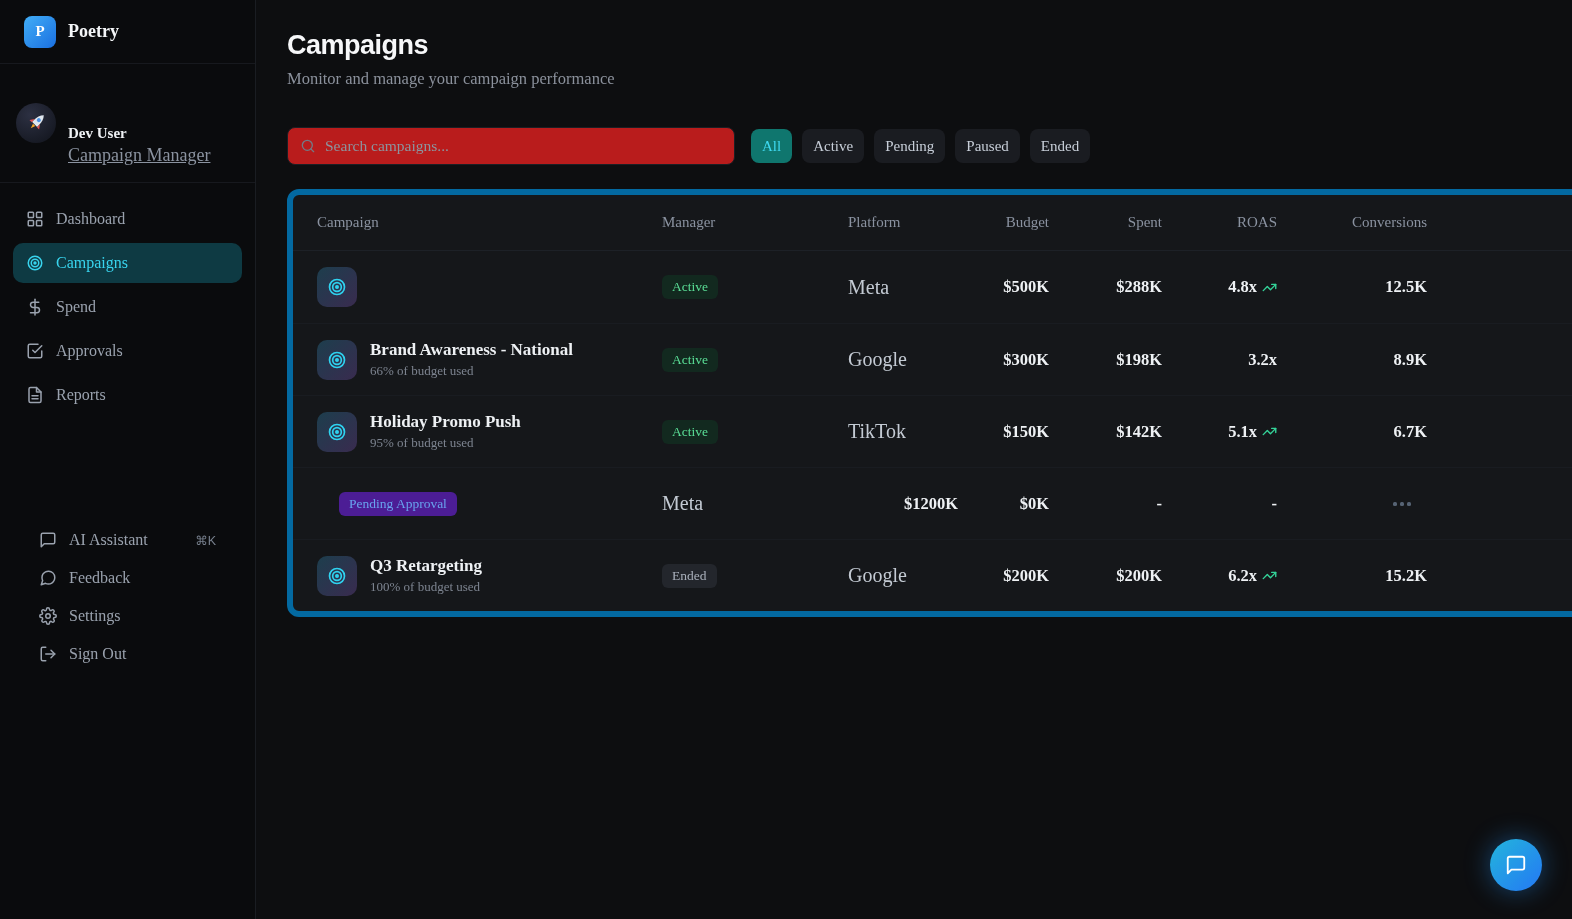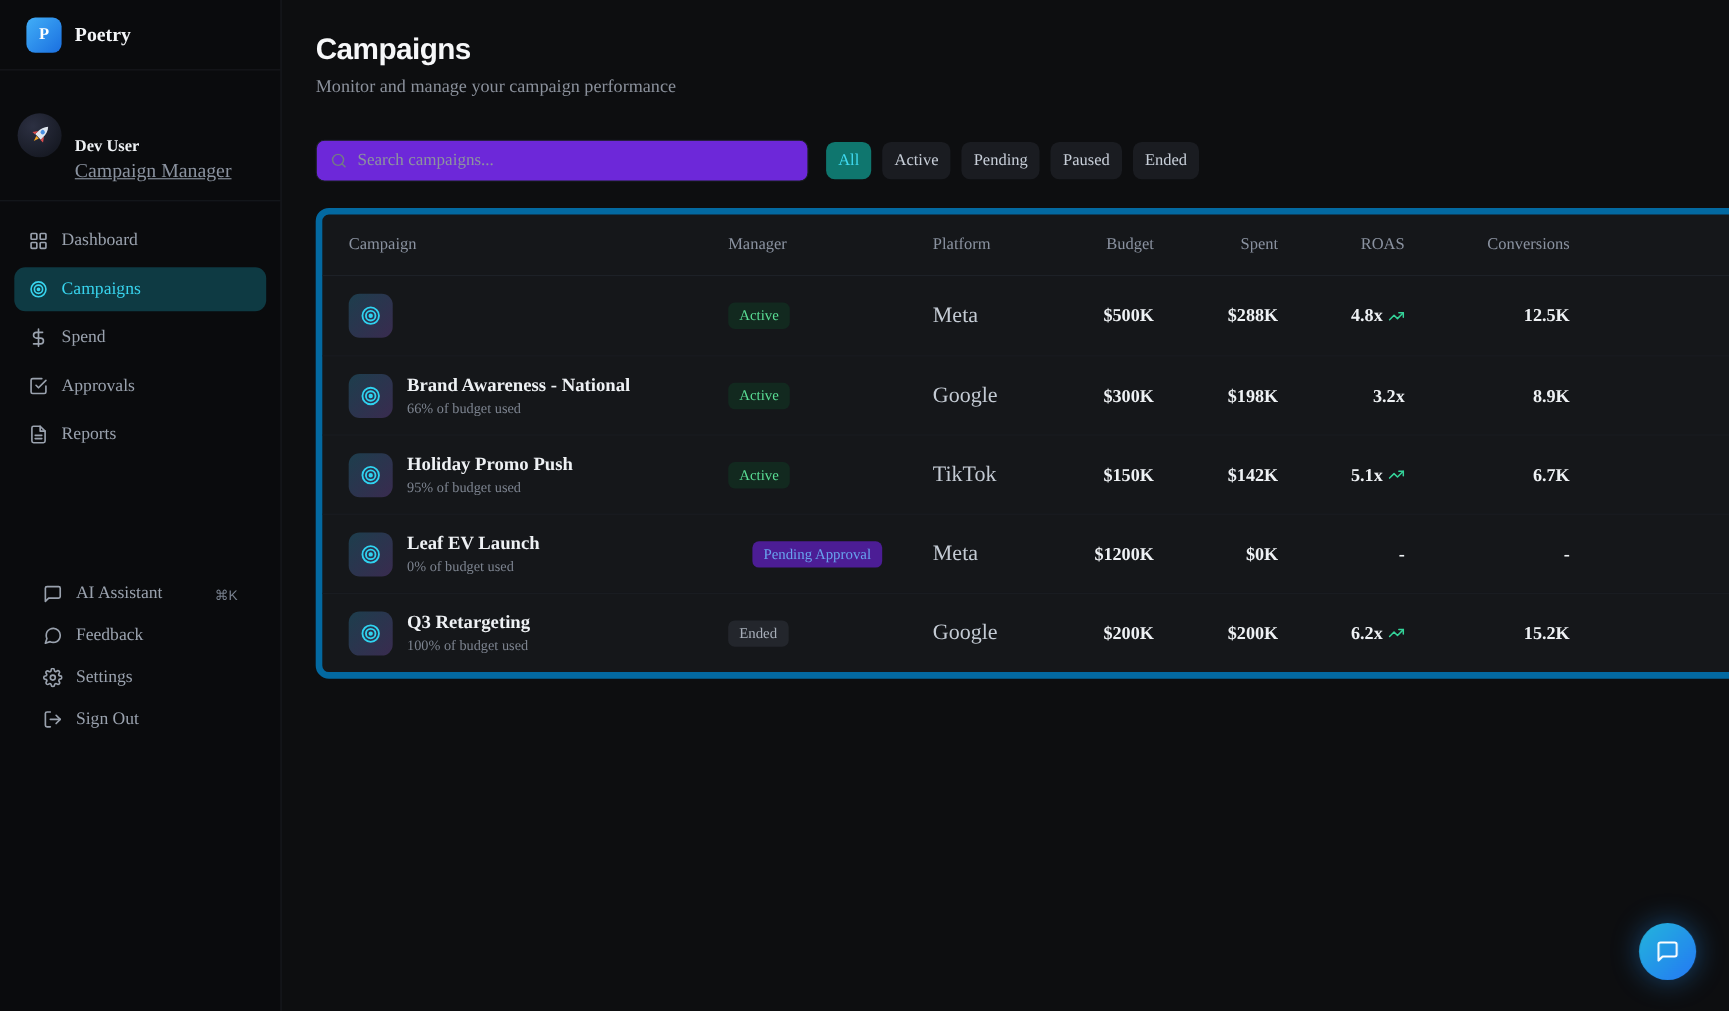--- a/index.html
+++ b/index.html
@@ -52,21 +52,21 @@
   .kbd { margin-left:auto; font-family:"Liberation Sans",sans-serif; font-size:12.5px; color:#78808e; }
   
   .main { flex:1; padding:30px 0 0 31px; position:relative; }
   .page-title {
     font-family:"Liberation Sans",sans-serif; font-weight:700;
     font-size:27px; letter-spacing:-.5px; color:#f6f7f9;
   }
   .page-sub { margin-top:8px; font-size:16.5px; color:#8b919c; }
   .toolbar { margin-top:38px; display:flex; align-items:center; }
   .searchbox {
-    width:448px; height:38px; background:#6d28d9; border:1px solid #1b1e24;
+    width:448px; height:38px; background:#b91c1c; border:1px solid #1b1e24;
     border-radius:8px; display:flex; align-items:center; padding:0 12px; gap:9px;
   }
   .searchbox input {
     background:transparent; border:none; outline:none; flex:1;
     font-family:"Liberation Serif",serif; font-size:15.5px; color:#d6dbe2;
   }
   .searchbox input::placeholder { color:#8d949e; }
   .chips { display:flex; gap:10px; margin-left:16px; }
   .chip {
     height:34px; padding:0 11px; border-radius:8px; border:none; cursor:pointer;
@@ -375,33 +375,20 @@
     </div>
     <div class="conv c-num">6.7K</div>
     <button class="dots-btn">
       <span></span>
             <span></span>
             <span></span>
     </button>
   </div>
 
   <div class="trow">
-    <div class="camp-cell">
-      <div class="camp-ic">
-        <svg width="20" height="20" viewBox="0 0 24 24" fill="none" stroke="currentColor" stroke-width="2">
-          <circle cx="12" cy="12" r="9"></circle>
-                <circle cx="12" cy="12" r="5.2"></circle>
-                <circle cx="12" cy="12" r="1.4" fill="currentColor"></circle>
-        </svg>
-      </div>
-      <div>
-        <div class="camp-name">Leaf EV Launch</div>
-        <div class="camp-sub">0% of budget used</div>
-      </div>
-    </div>
     <div>
       <span class="badge pending">Pending Approval</span>
     </div>
     <div class="platform">Meta</div>
     <div class="money c-num">$1200K</div>
     <div class="money c-num">$0K</div>
     <div class="roas">
       <span>-</span>
 
     </div>

